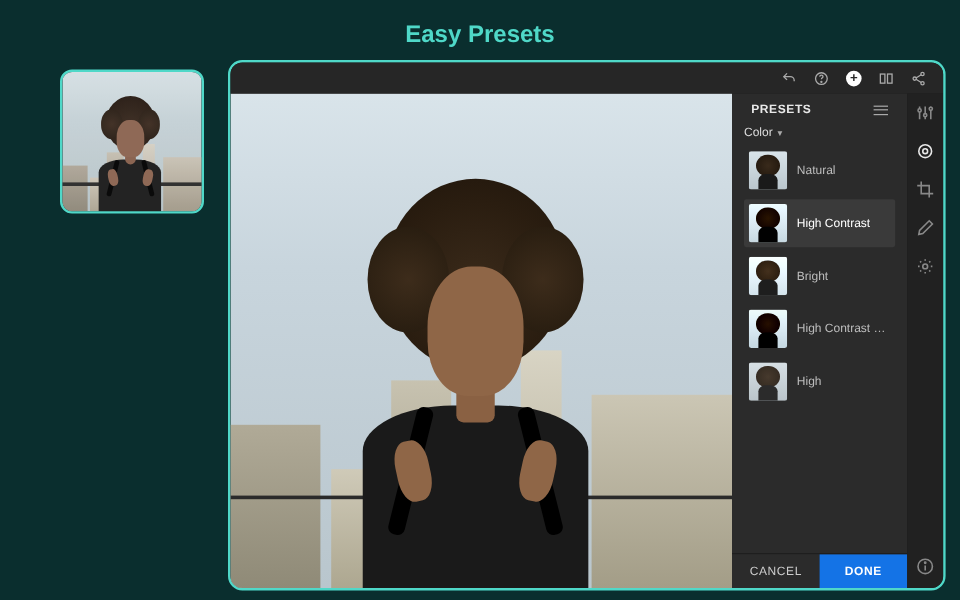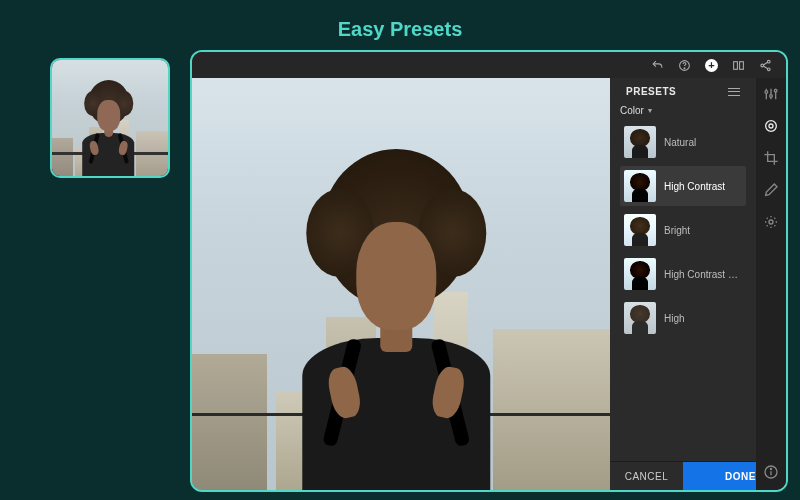--- a/index.html
+++ b/index.html
@@ -224,21 +224,21 @@
   }
   .panel-footer button {
     flex: 1;
     border: none;
     height: 28px;
     font-size: 10px;
     letter-spacing: 0.5px;
     cursor: pointer;
   }
   .btn-cancel { background: #2b2b2b; color: #ccc; }
-  .btn-done { background: #1473e6; color: #fff; font-weight: 600; text-align: right; }
+  .btn-done { background: #1473e6; color: #fff; font-weight: 600; }
 
   .right-rail {
     width: 30px;
     background: #212121;
     display: flex;
     flex-direction: column;
     align-items: center;
     padding-top: 8px;
     gap: 16px;
   }

